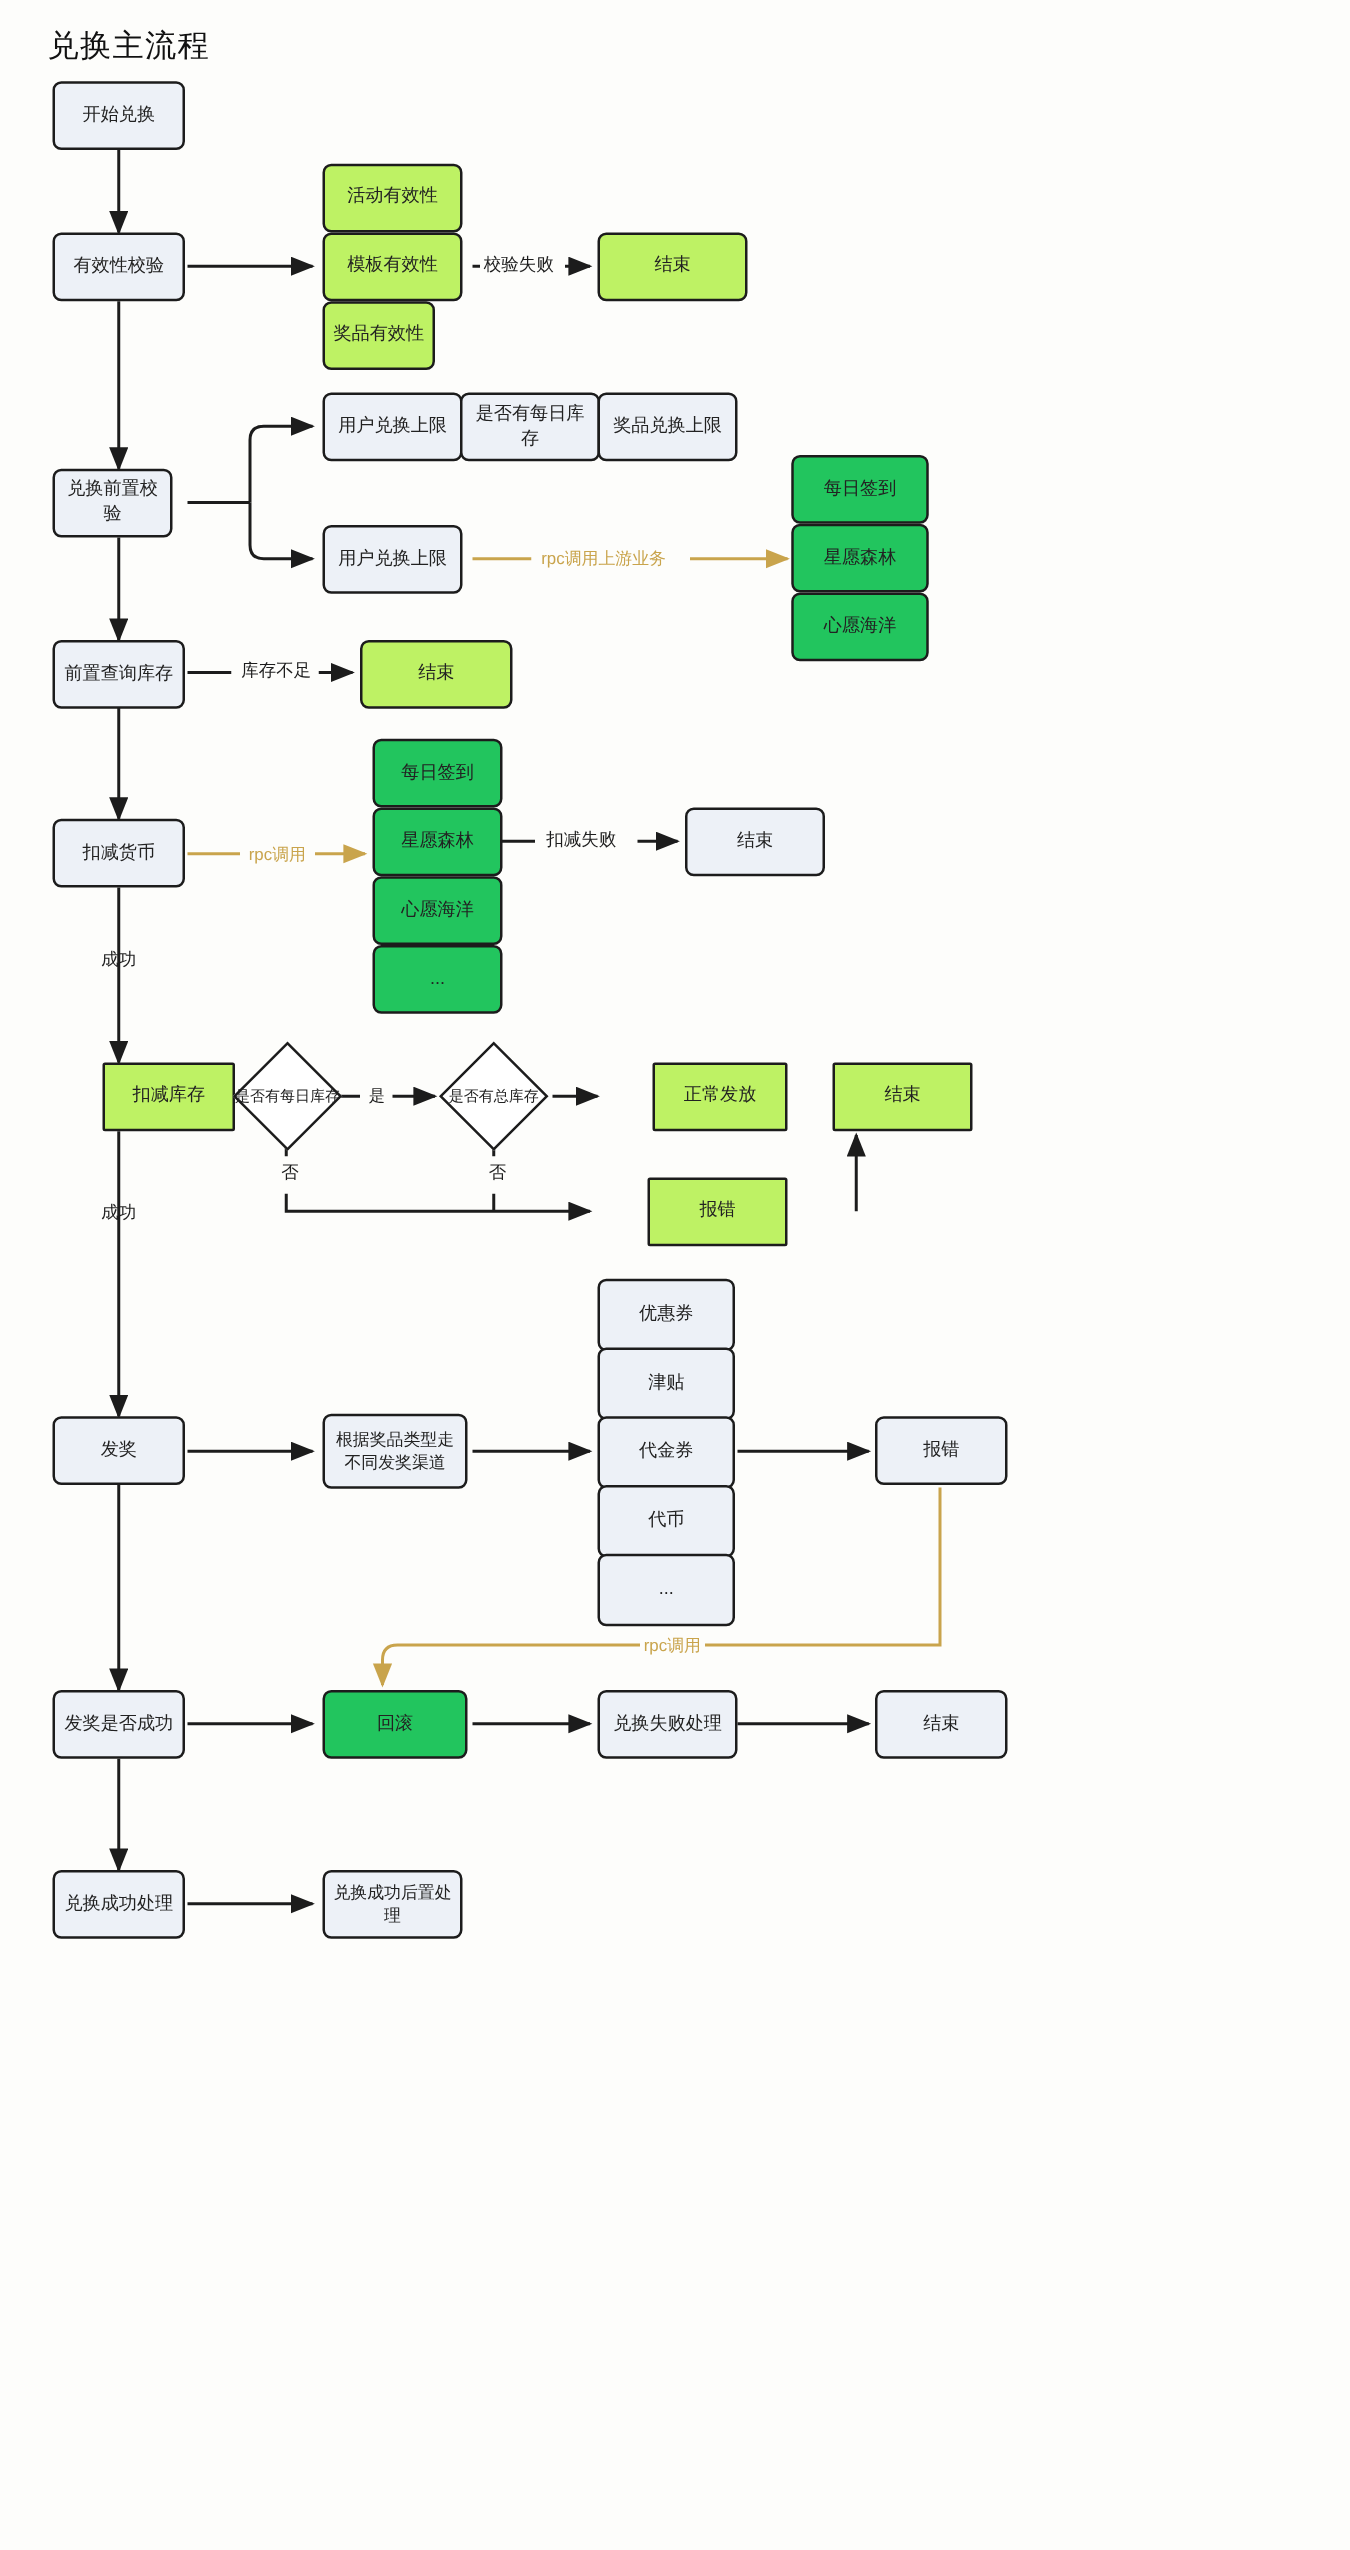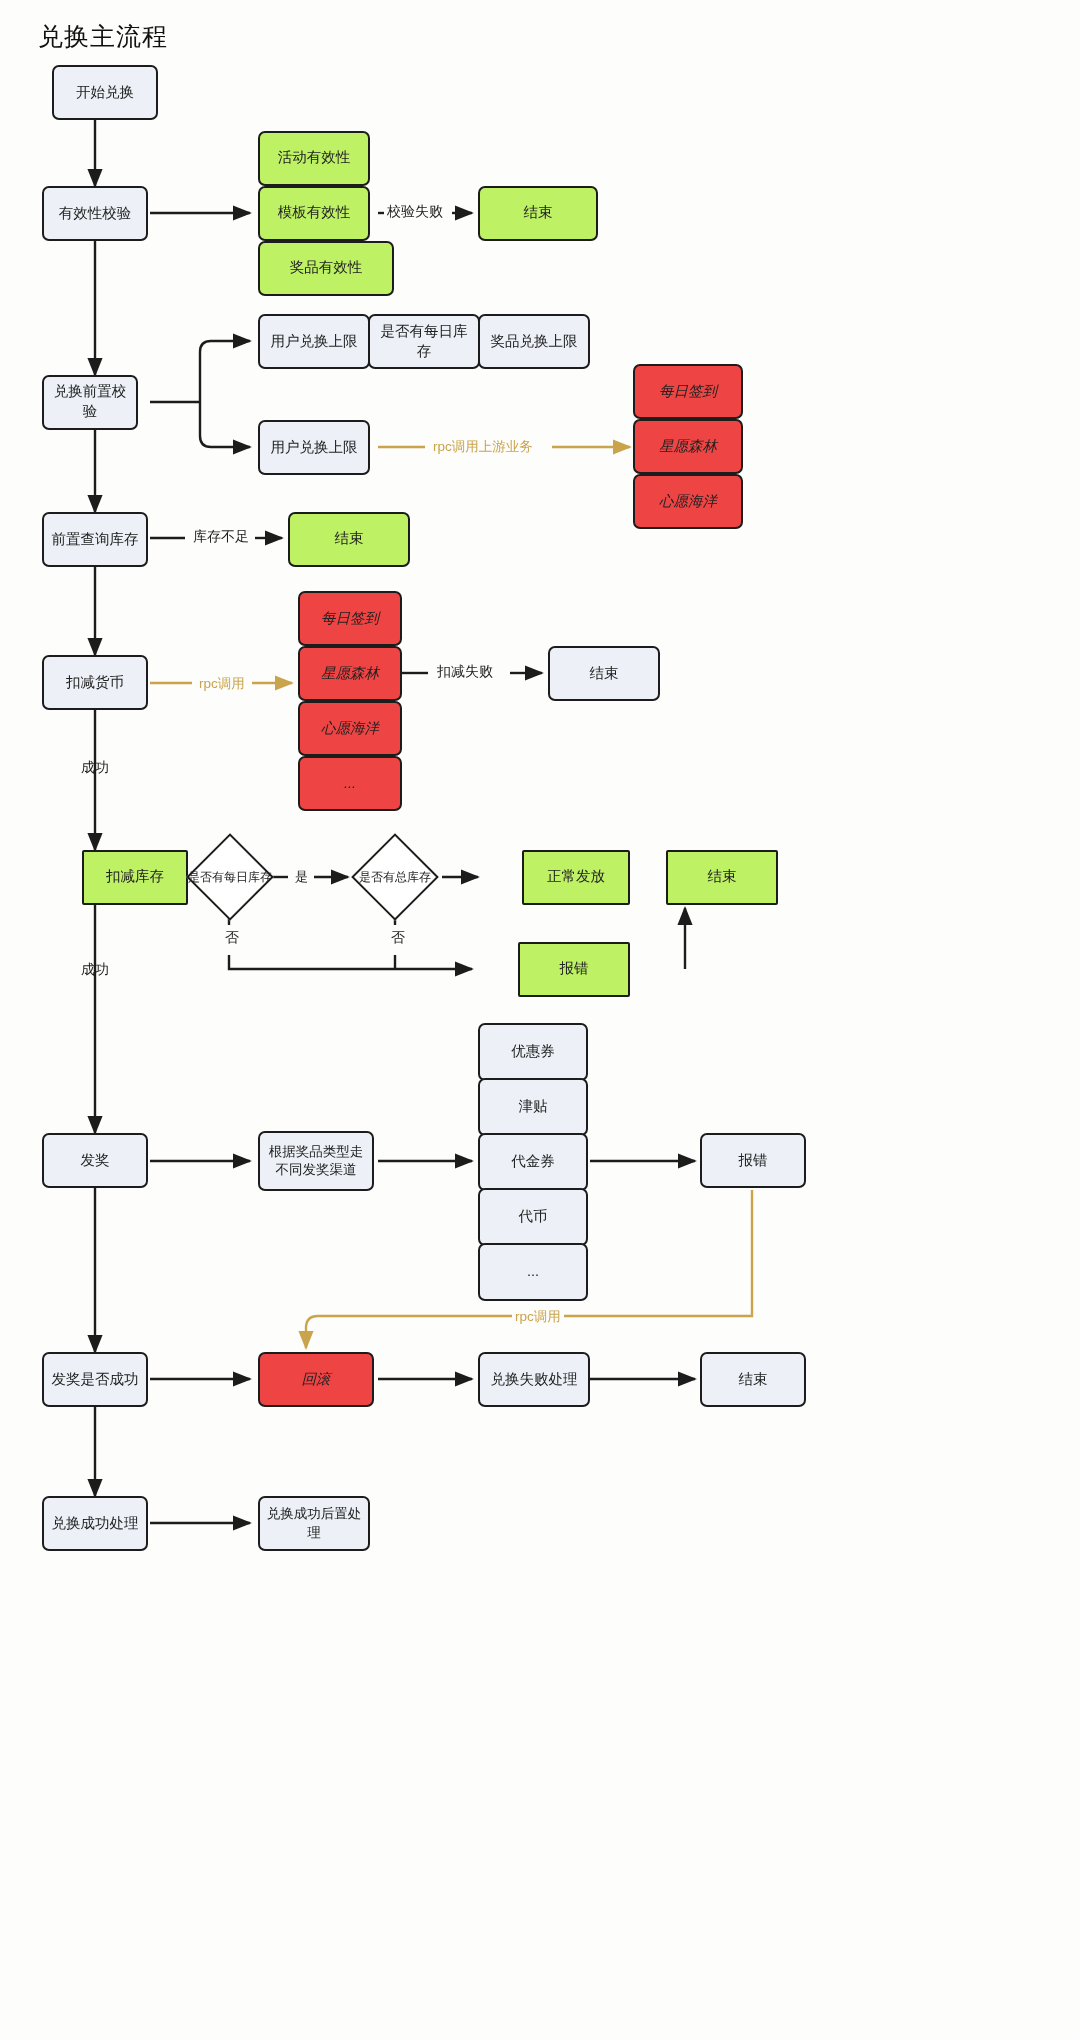--- a/index.html
+++ b/index.html
@@ -40,21 +40,21 @@
     border-radius: 7px;
     font-size: 14.5px;
     color: #222;
     line-height: 1.35;
     padding: 2px 4px;
     background: #ffffff;
     z-index: 3;
   }
   .node.blue   { background: #edf1f7; }
   .node.white  { background: #bef264; font-family: Liberation Mono, monospace; }
-  .node.yellow { background: #ef4444; font-style: italic; }
+  .node.yellow { background: #22c55e; }
   .node.sq     { border-radius: 2px; margin-left: 40px; }
   .diamond {
     position: absolute;
     z-index: 3;
   }
   .diamond .dshape {
     position: absolute;
     inset: 0;
     border: 2.2px solid #1c1c1c;
     background: #ffffff;
@@ -174,27 +174,27 @@
       <path d="M378,447 L425,447"></path>
       <path d="M552,447 L630,447" marker-end="url(#ahy)"></path>
 
       <path d="M150,683 L192,683"></path>
       <path d="M252,683 L292,683" marker-end="url(#ahy)"></path>
 
       <path d="M752,1190 L752,1316 L318,1316 Q306,1316 306,1328 L306,1348" marker-end="url(#ahy)"></path>
     </g>
   </svg>
 
-  <div class="node blue" style="left:52px; top:65px; width:106px; height:55px;">开始兑换</div>
+  <div class="node blue" style="left:42px; top:65px; width:106px; height:55px;">开始兑换</div>
 
   <div class="node blue" style="left:42px; top:186px; width:106px; height:55px;">有效性校验</div>
 
   <div class="node white" style="left:258px; top:131px; width:112px; height:55px;">活动有效性</div>
   <div class="node white" style="left:258px; top:186px; width:112px; height:55px;">模板有效性</div>
-  <div class="node white" style="left:258px; top:241px; width:136px; height:55px;text-align:right;">奖品有效性</div>
+  <div class="node white" style="left:258px; top:241px; width:90px; height:55px;text-align:right;">奖品有效性</div>
 
   <div class="edge-label" style="left:384px; top:203px;">校验失败</div>
 
   <div class="node white" style="left:478px; top:186px; width:120px; height:55px;">结束</div>
 
   <div class="node blue" style="left:42px; top:375px; width:96px; height:55px;font-family:Liberation Mono, monospace;">兑换前置校验</div>
 
   <div class="node blue" style="left:258px; top:314px; width:112px; height:55px;">用户兑换上限</div>
   <div class="node blue" style="left:368px; top:314px; width:112px; height:55px;">是否有每日库存</div>
   <div class="node blue" style="left:478px; top:314px; width:112px; height:55px;">奖品兑换上限</div>

